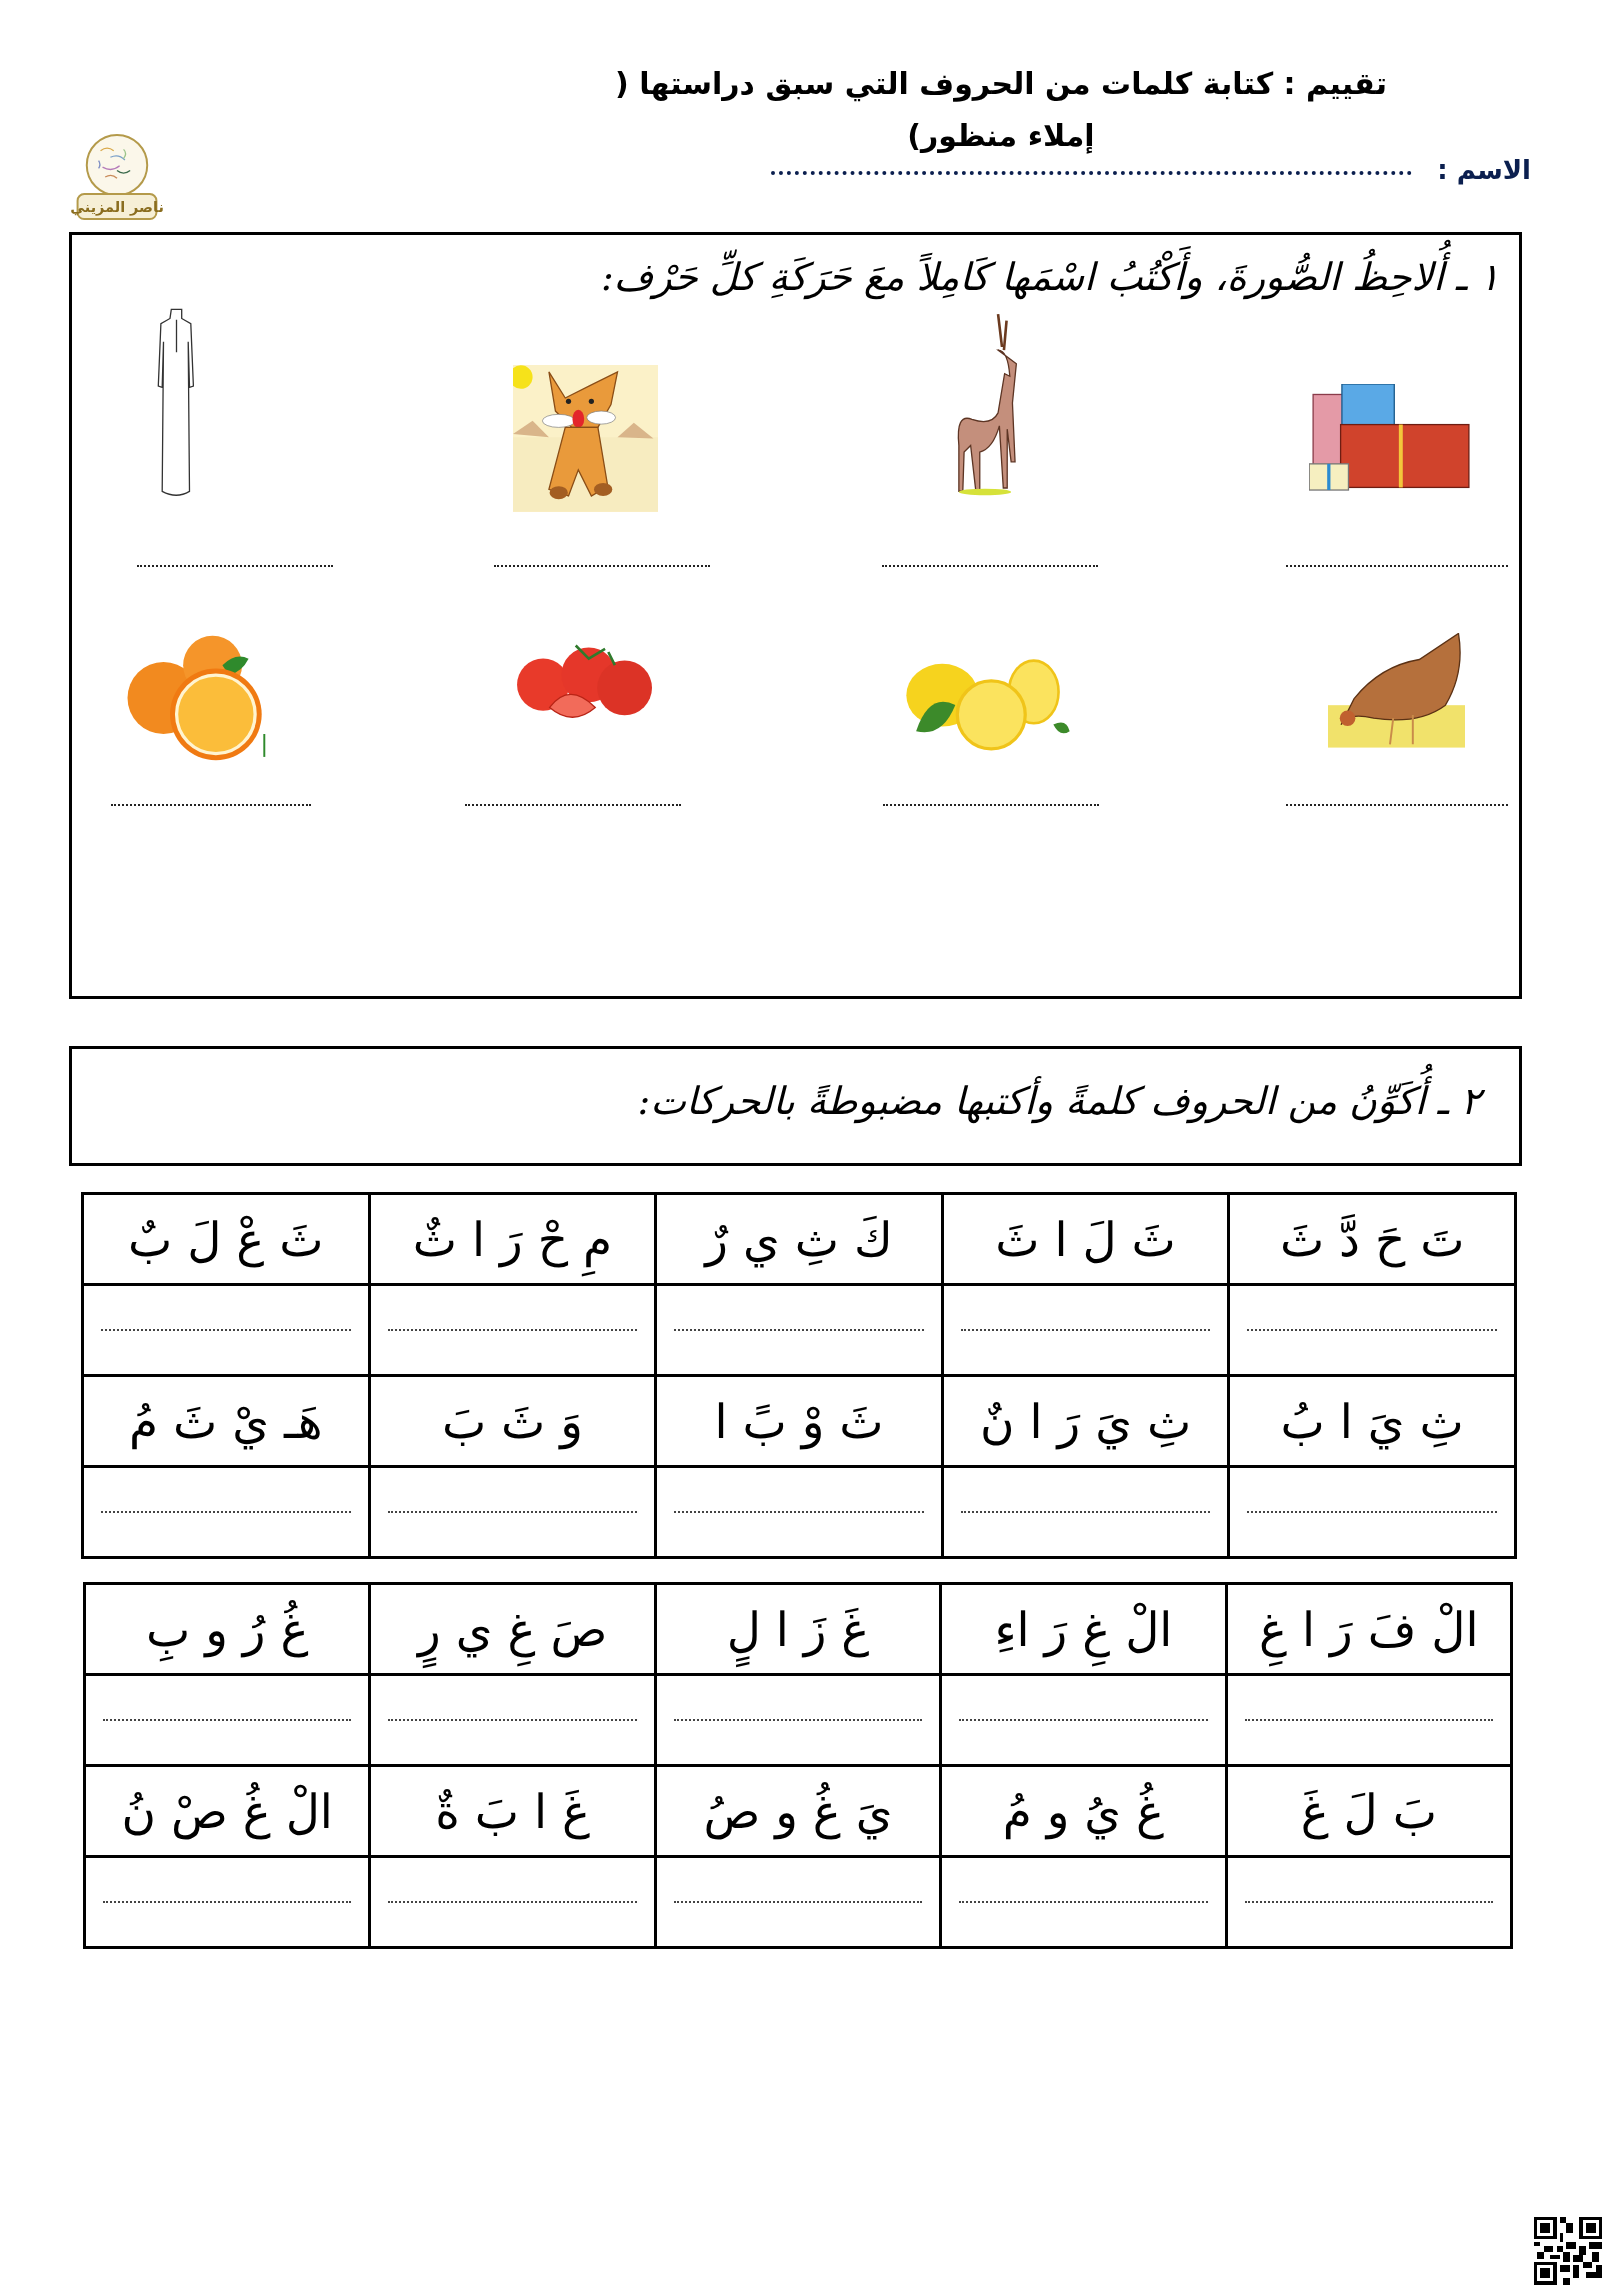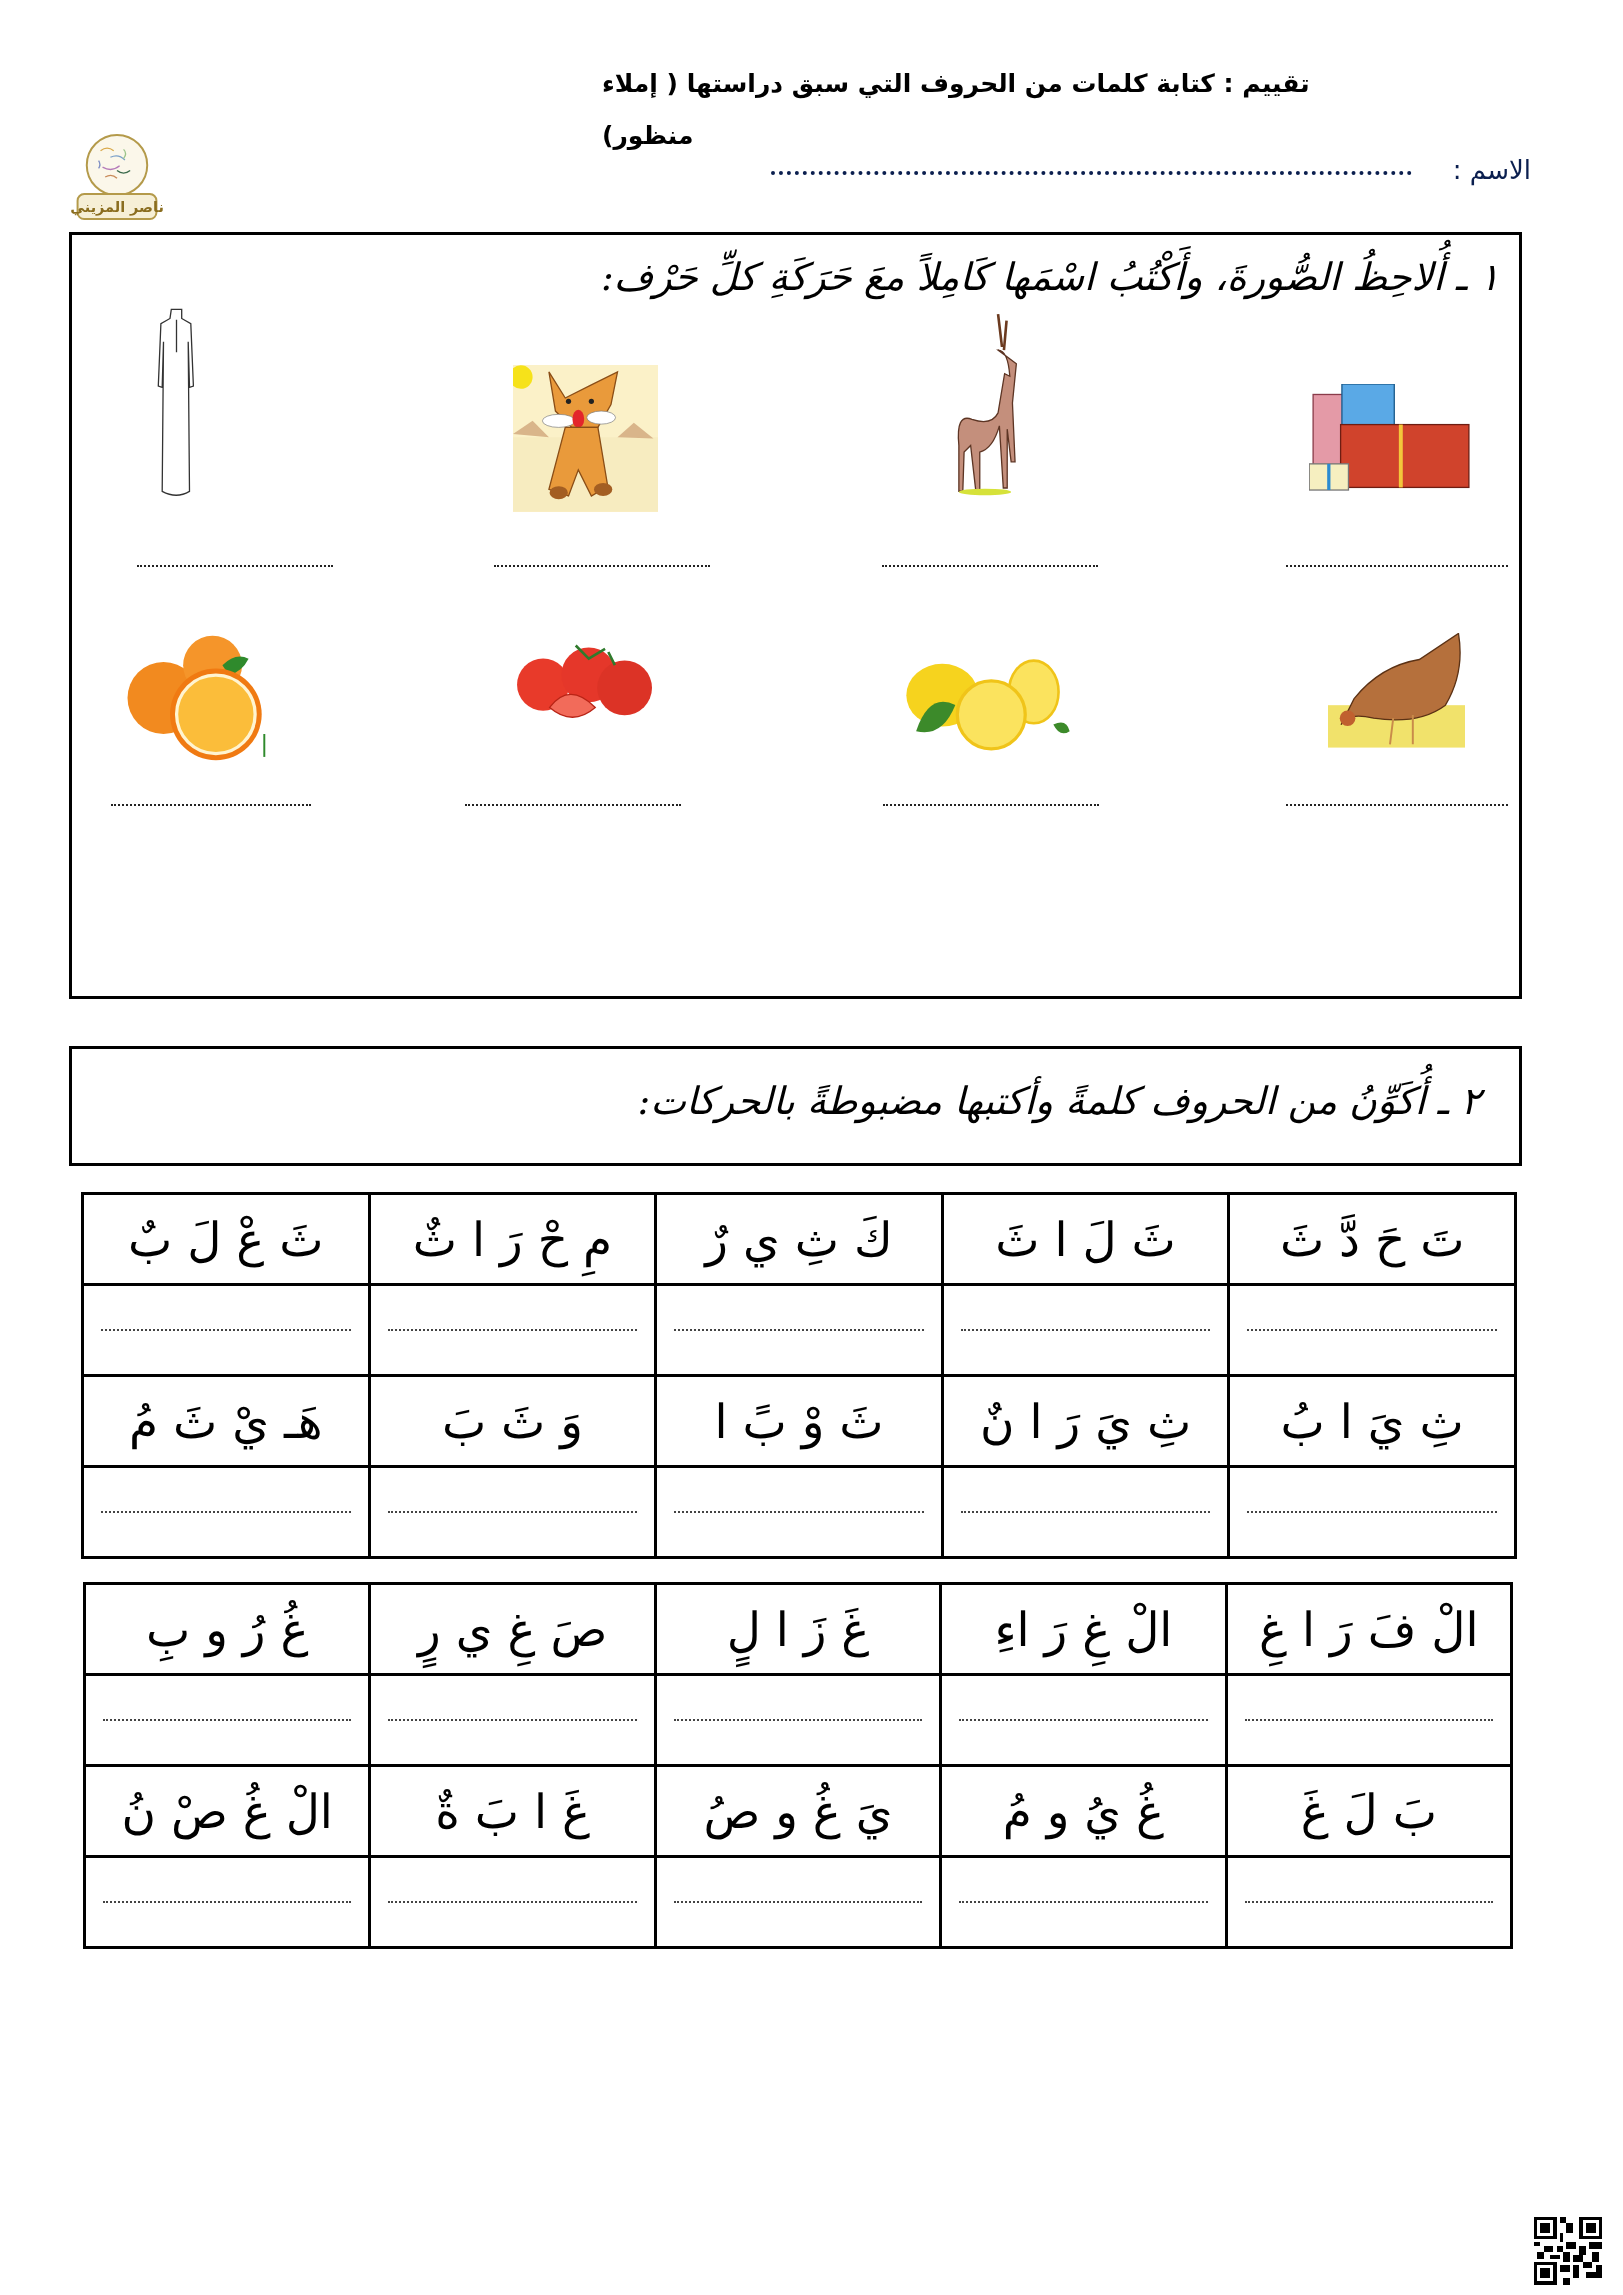--- a/index.html
+++ b/index.html
@@ -1,22 +1,22 @@
 <!DOCTYPE html>
 <html style="font-size:10.5px"><head>
 <meta charset="utf-8">
 <style>
   html, body { margin:0; padding:0; background:#ffffff; }
   body { width:1623px; height:2295px; position:relative; overflow:hidden;
          font-family:"DejaVu Serif", "Liberation Serif", serif; color:#000; }
   .abs { position:absolute; }
-  .header-title { left:602px; top:58px; width:798px; height:52px; text-align:left; direction:rtl;
-      font-family:"DejaVu Sans", sans-serif; font-weight:bold; font-size:25px; line-height:52px; }
+  .header-title { left:602px; top:58px; width:798px; height:52px; text-align:center; direction:rtl;
+      font-family:"DejaVu Sans", sans-serif; font-weight:bold; font-size:30px; line-height:52px; }
   .name-label { left:1413px; top:147px; width:118px; height:46px; direction:rtl; text-align:right;
-      font-family:"DejaVu Sans", sans-serif; font-weight:normal; font-size:26px; line-height:46px; color:#0b1f4f; }
+      font-family:"DejaVu Sans", sans-serif; font-weight:bold; font-size:26px; line-height:46px; color:#0b1f4f; }
   .name-line { left:771px; top:171px; width:641px; height:0; border-bottom:4.6px dotted #0b1f4f; }
   .logo { left:71px; top:131px; width:92px; height:92px; }
   .box { border:3.3px solid #000; box-sizing:border-box;font-style:italic; }
   .s1 { left:69px; top:232px; width:1453px; height:767px; }
   .s2 { left:69px; top:1046px; width:1453px; height:120px; }
   .instr { direction:rtl; text-align:right; font-size:38px; line-height:59px; }
   .s1 .instr { position:absolute; right:19.6px; top:13px; width:1112px; }
   .s2 .instr { position:absolute; right:38px; top:23px; width:1112px; }
   .pic { position:absolute; }
   .answer-dots { position:absolute; height:0; border-bottom:2.6px dotted #222; }

